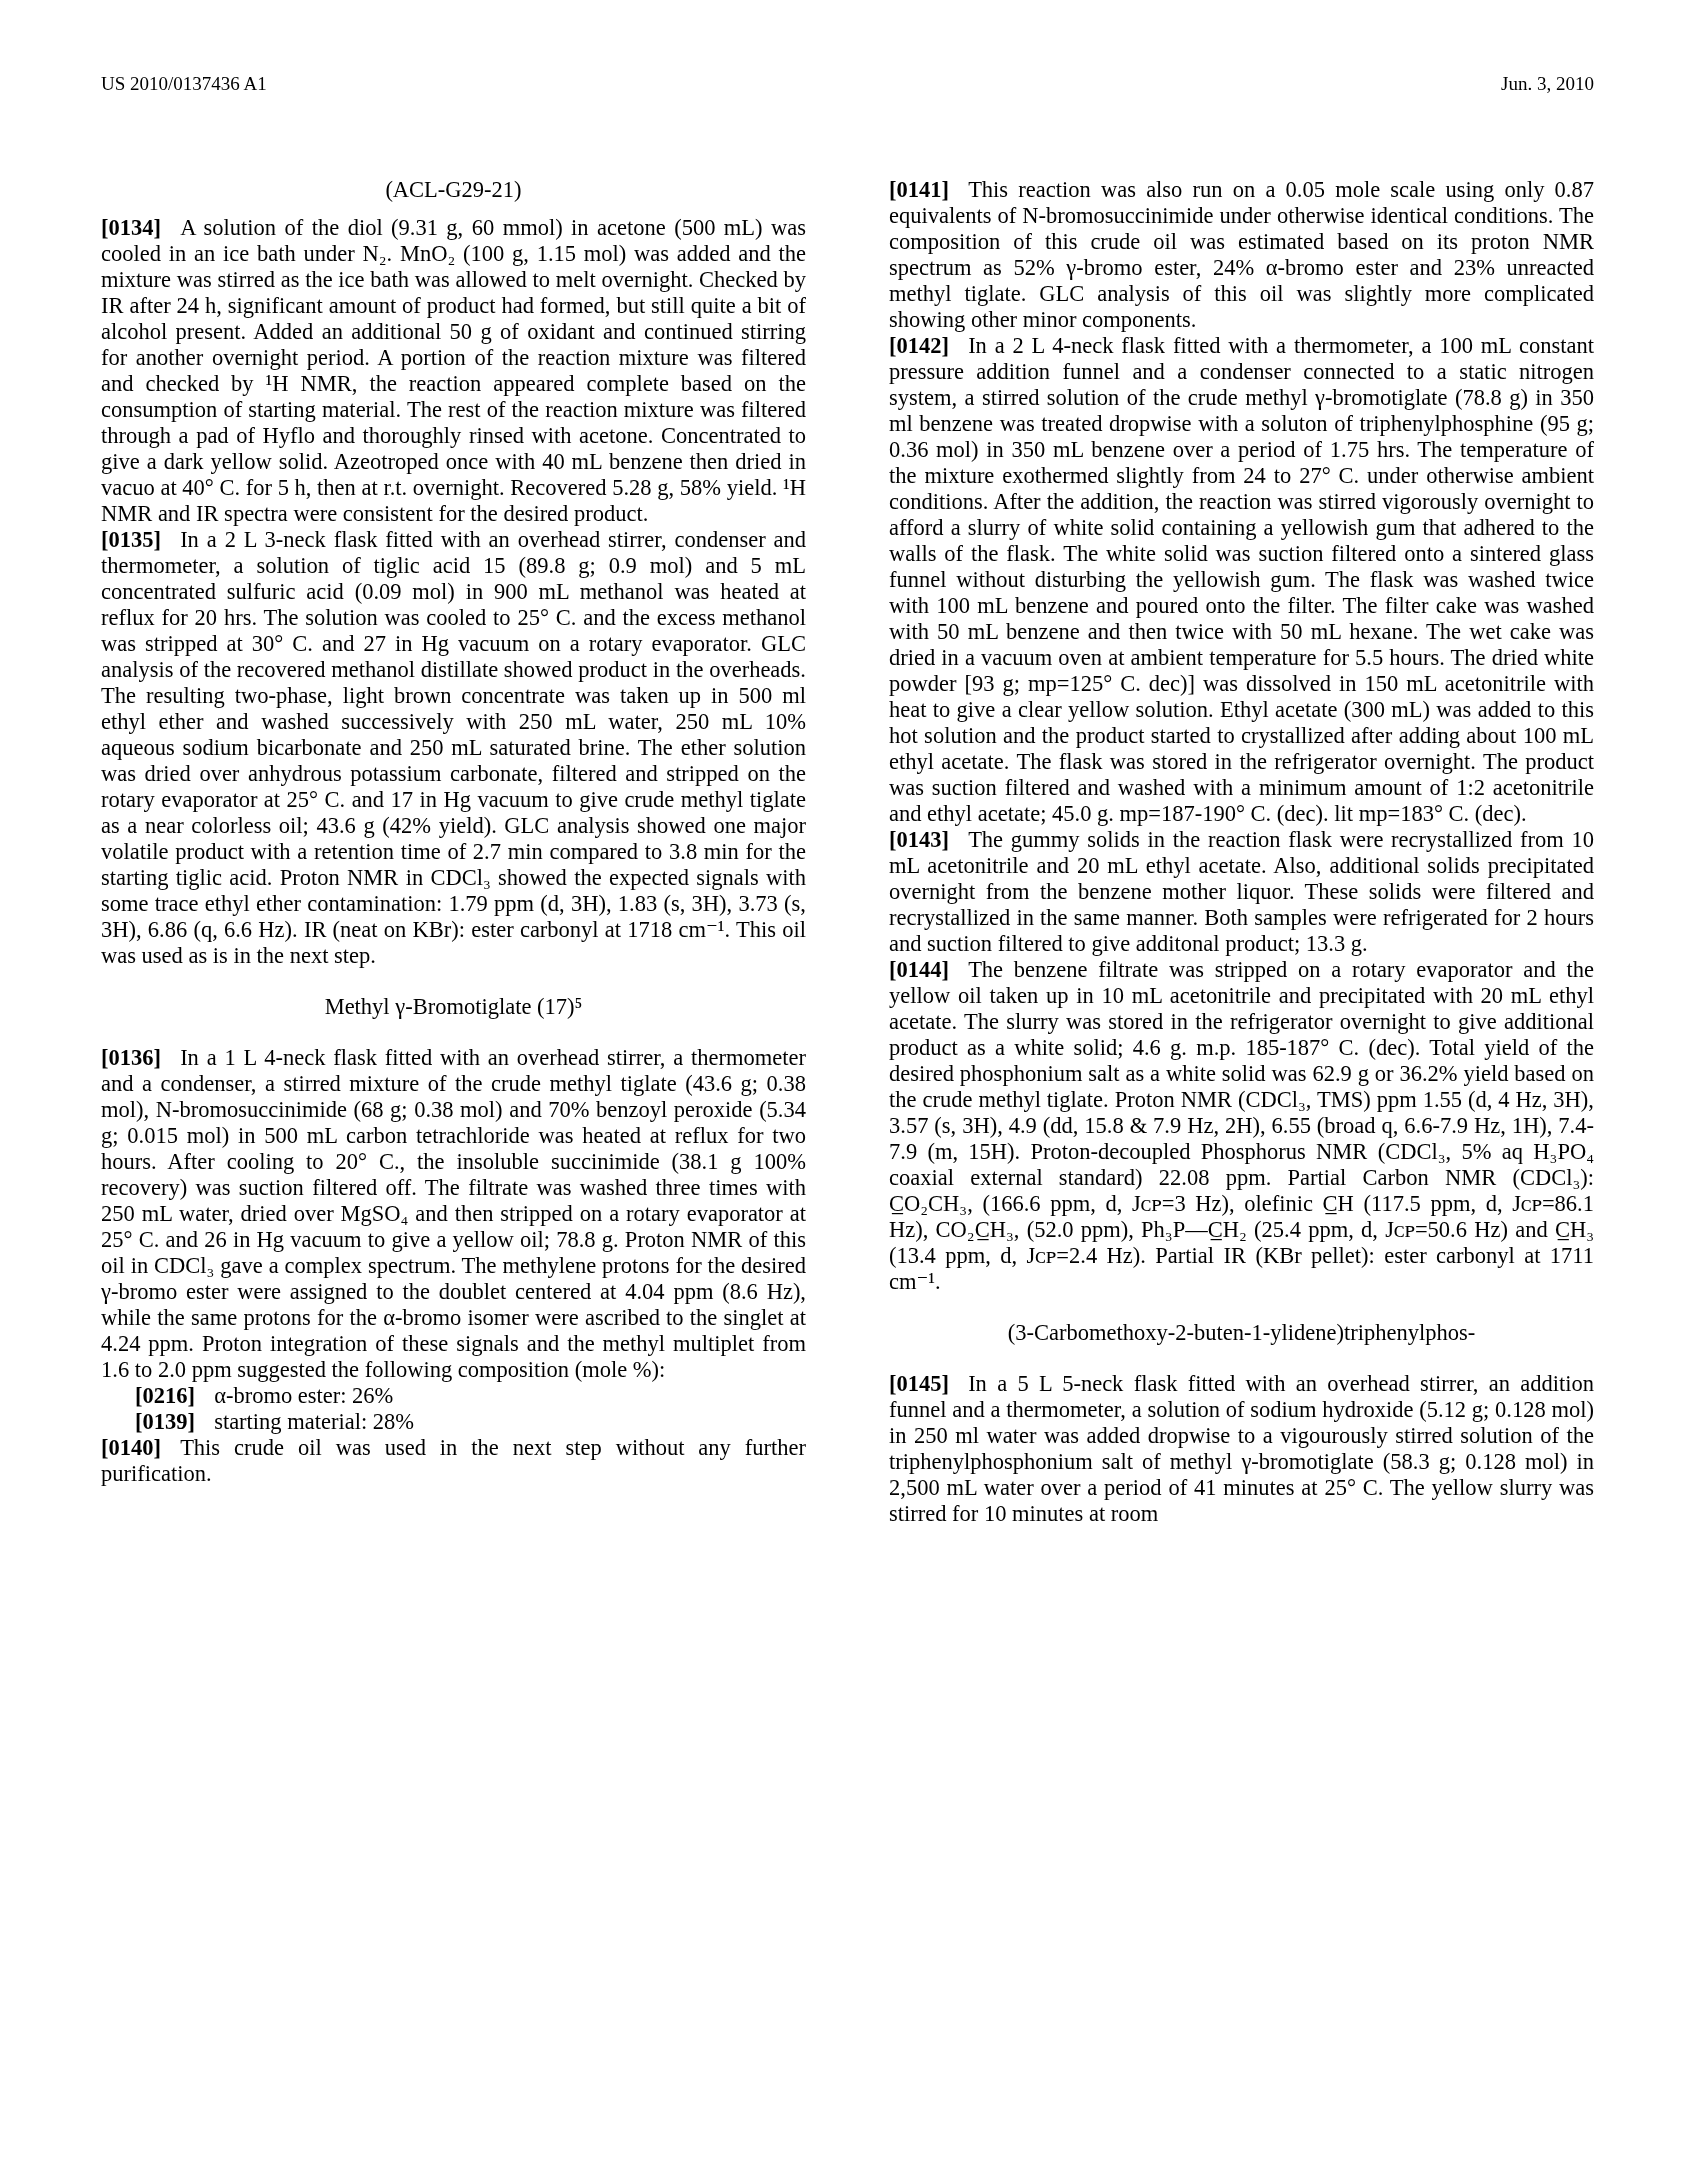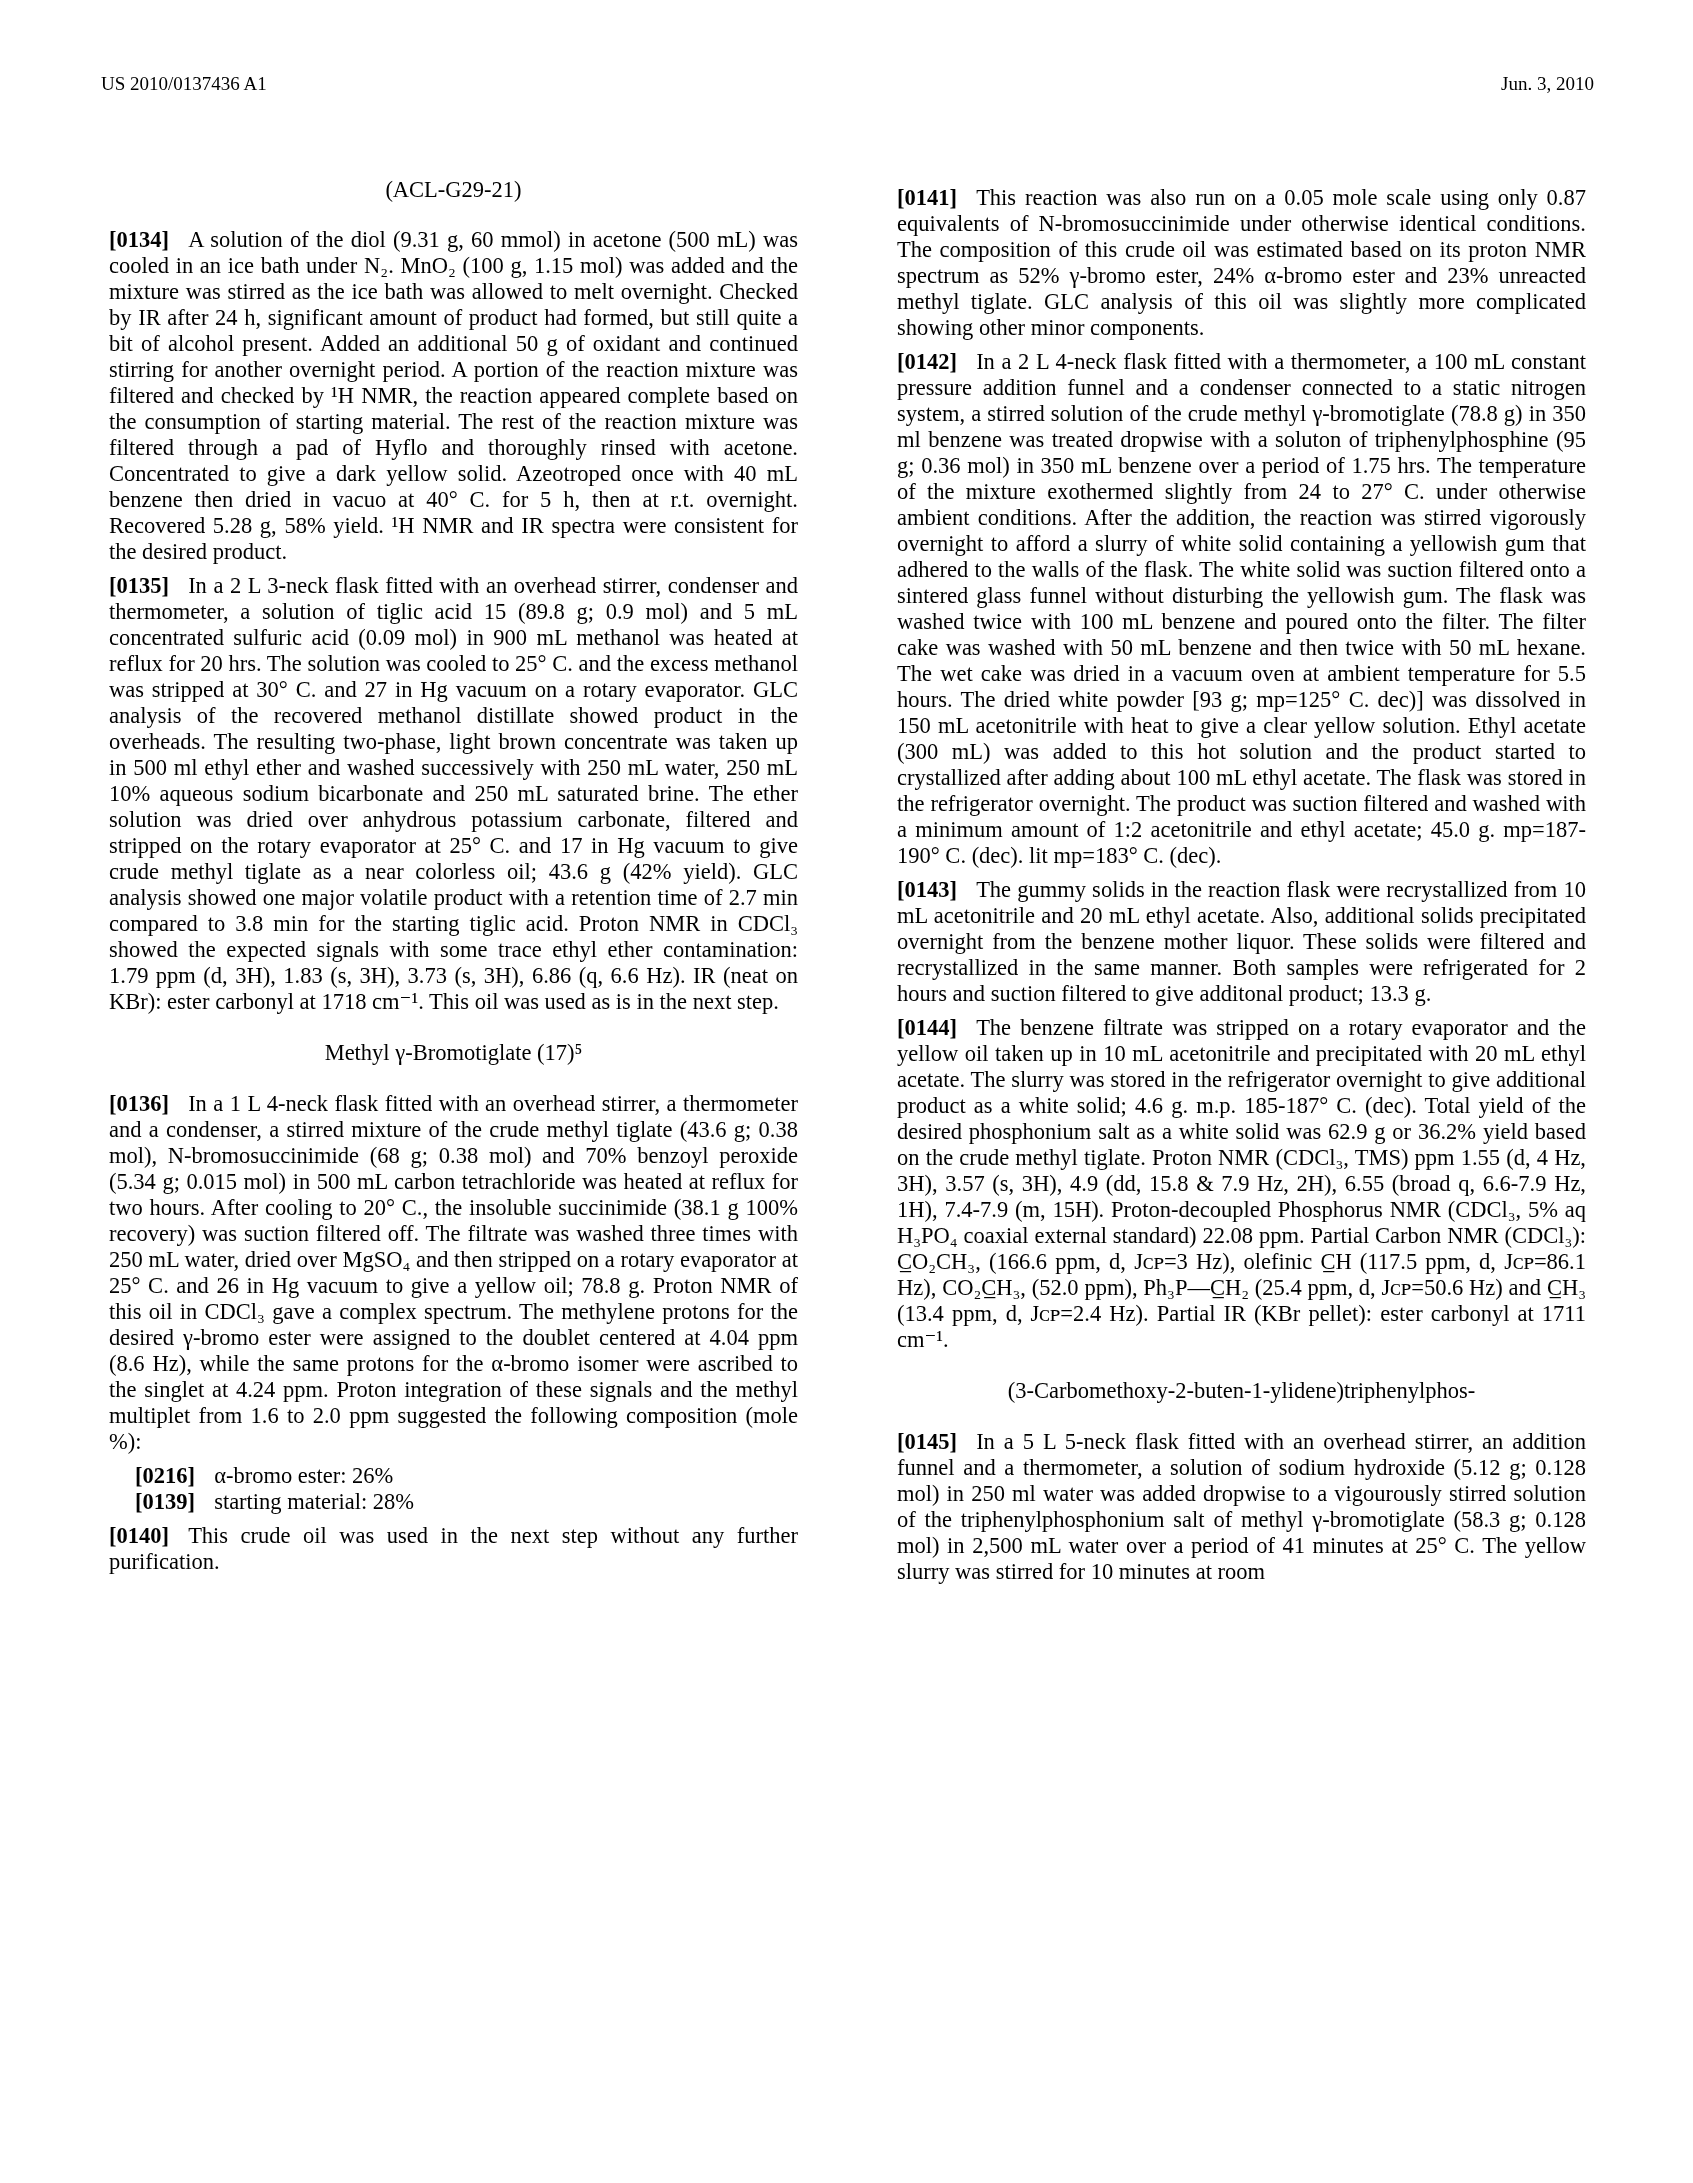--- a/index.html
+++ b/index.html
@@ -36,27 +36,27 @@
     left: 101px;
     display: flex;
     gap: 83px;
   }
   .col {
     width: 705px;
     font-size: 22.5px;
     line-height: 26px;
     text-align: justify;
   }
-  .para { margin: 8px; }
+  .para { margin: 0; }
   .ptag { font-weight: bold; margin-right: 0.85em; }
   .heading {
     text-align: center;
     margin: 25px 0;
   }
-  .heading.first { margin-top: 0; margin-bottom: 24px; }
+  .heading.first { margin-top: 0; margin-bottom: 12px; }
   .list-item {
     margin: 0;
     padding-left: 34px;
     text-align: left;
   }
 </style>
 </head>
 <body>
 
 <div class="page">

